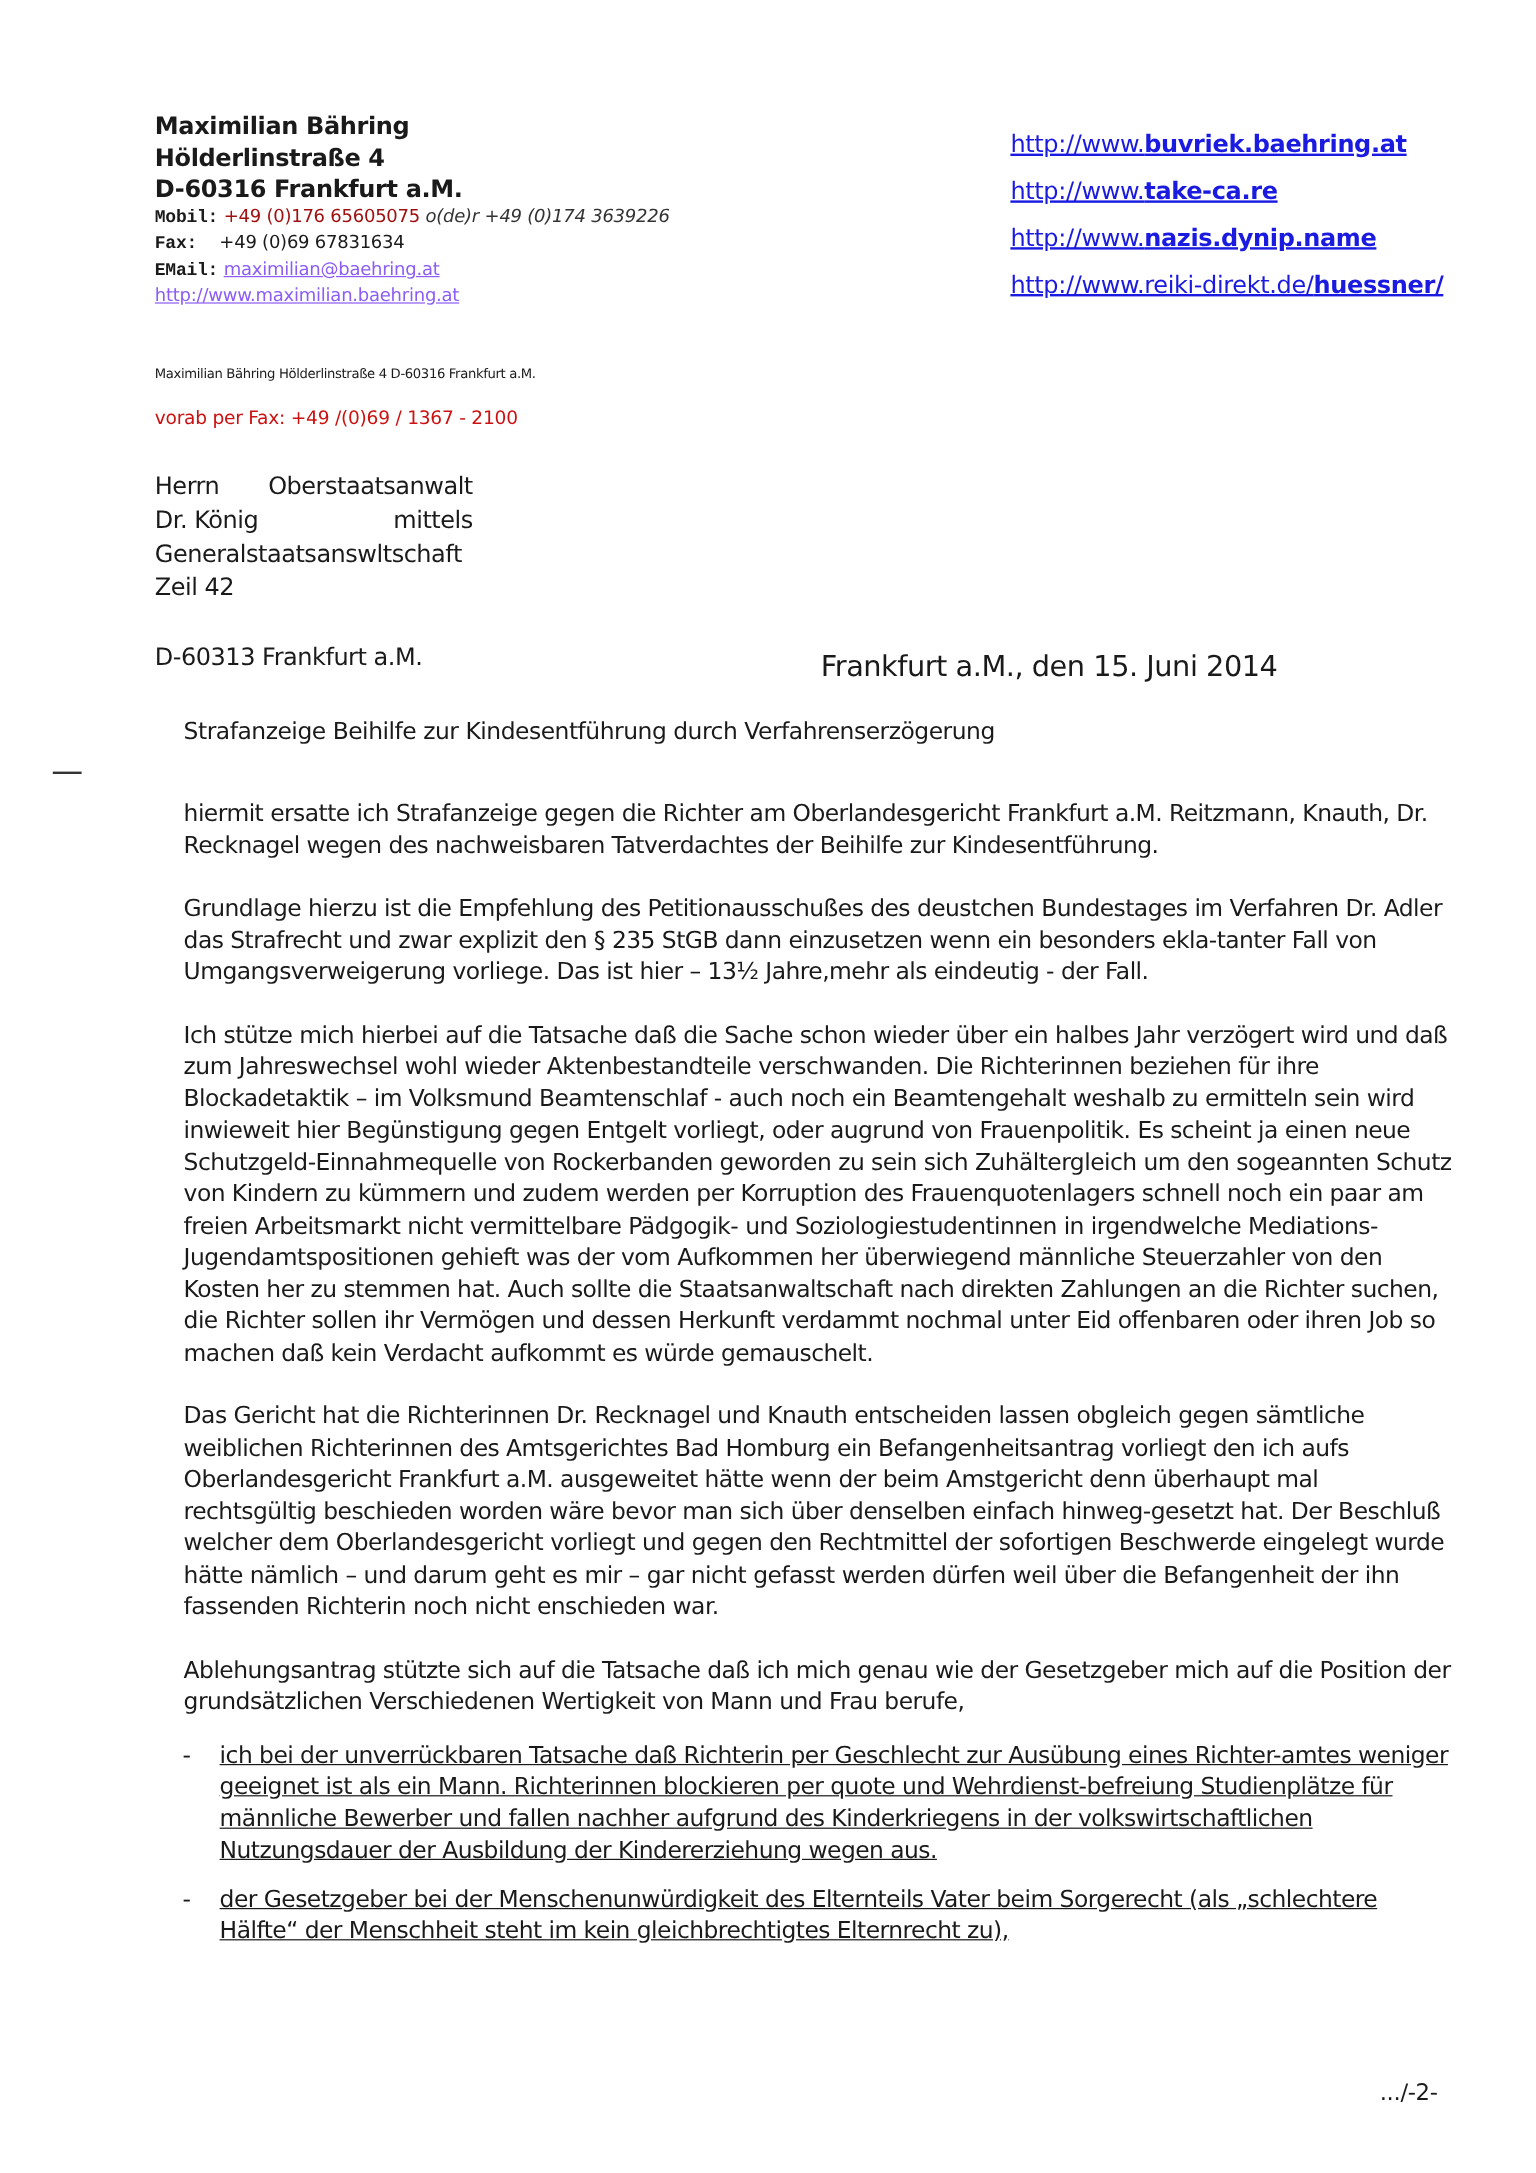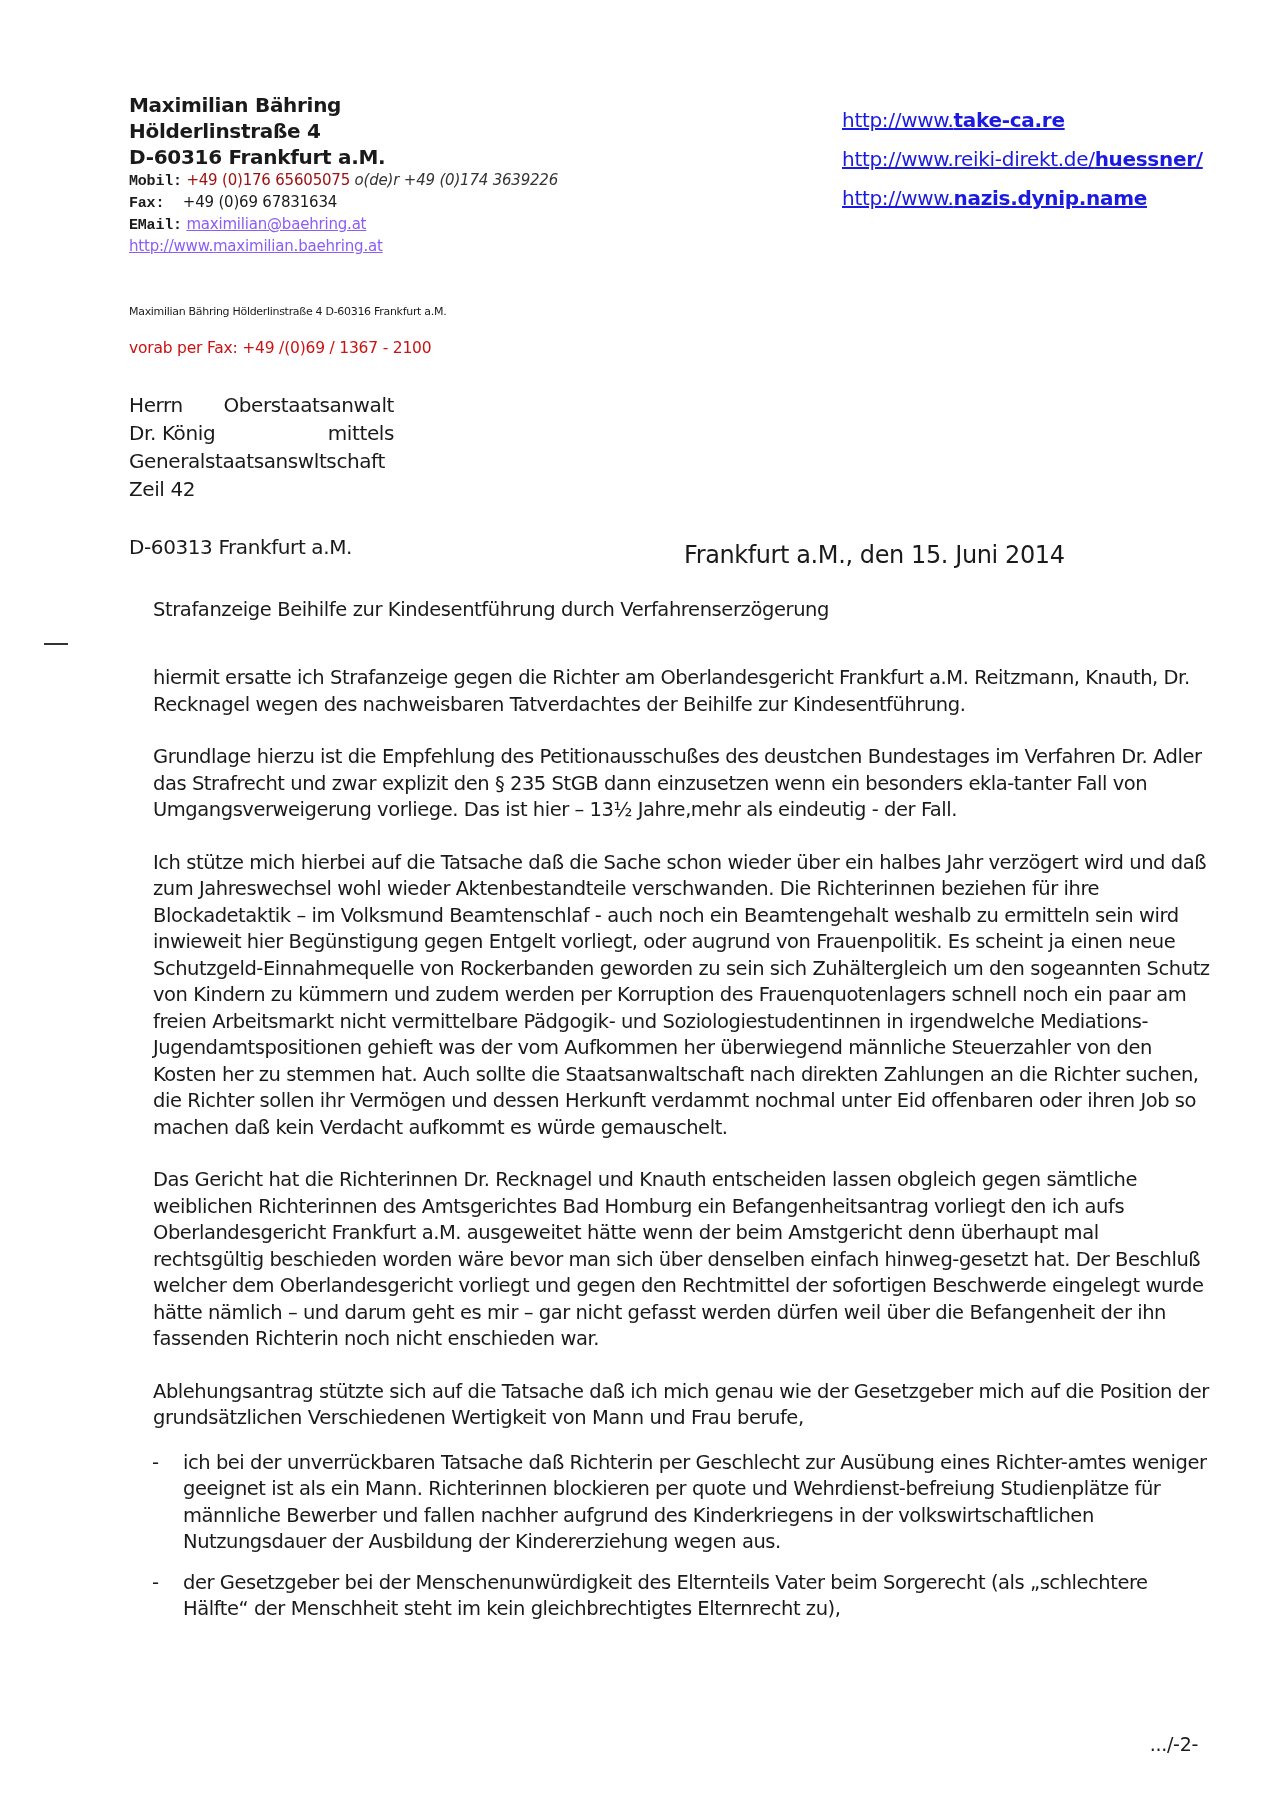--- a/index.html
+++ b/index.html
@@ -38,21 +38,21 @@
   
   .subject { left: 153px; top: 598px; font-size: 19.5px; letter-spacing: -0.4px; }
   .margin-dash { left: 44px; top: 643px; width: 24px; height: 2px; background: #333; }
 
   
   .body { left: 153px; top: 653px; width: 1060px; font-size: 19.5px; line-height: 26.5px; letter-spacing: -0.45px; }
   .body p { margin: 0 0 26px 0; }
   .body p.first { margin-bottom: 26px; margin-top: 12px; }
   .bullet { display: flex; margin: 0 0 14px -1px; }
   .bullet .dash { width: 31px; flex: none; }
-  .bullet .txt { flex: 1; }
+  .bullet .txt { flex: 1; text-decoration: underline; }
 
   .page-next { right: 82px; top: 1733px; font-size: 19px; letter-spacing: -0.3px; }
 </style>
 </head>
 <body>
 
 <div class="abs sender">
   <div class="big">Maximilian Bähring</div>
   <div class="big">Hölderlinstraße 4</div>
   <div class="big">D-60316 Frankfurt a.M.</div>
@@ -69,23 +69,24 @@
   <div class="small">
     <span class="lbl">EMail:</span>
     <a>maximilian@baehring.at</a>
   </div>
   <div class="small">
     <a>http://www.maximilian.baehring.at</a>
   </div>
 </div>
 
 <div class="abs links">
+  <a class="link"><span>http://www.</span><b>buvriek.baehring.at</b></a>
   <a class="link"><span>http://www.</span><b>take-ca.re</b></a>
+  <a class="link"><span>http://www.</span><b>nazis.dynip.name</b></a>
   <a class="link"><span>http://www.reiki-direkt.de/</span><b>huessner/</b></a>
-  <a class="link"><span>http://www.</span><b>nazis.dynip.name</b></a>
 </div>
 
 <div class="abs return-line">Maximilian Bähring  Hölderlinstraße 4 D-60316 Frankfurt a.M.</div>
 <div class="abs prefax">vorab per Fax: +49 /(0)69 / 1367 - 2100</div>
 
 <div class="abs recipient">
   <div class="row">
     <span>Herrn</span>
     <span>Oberstaatsanwalt</span>
   </div>

